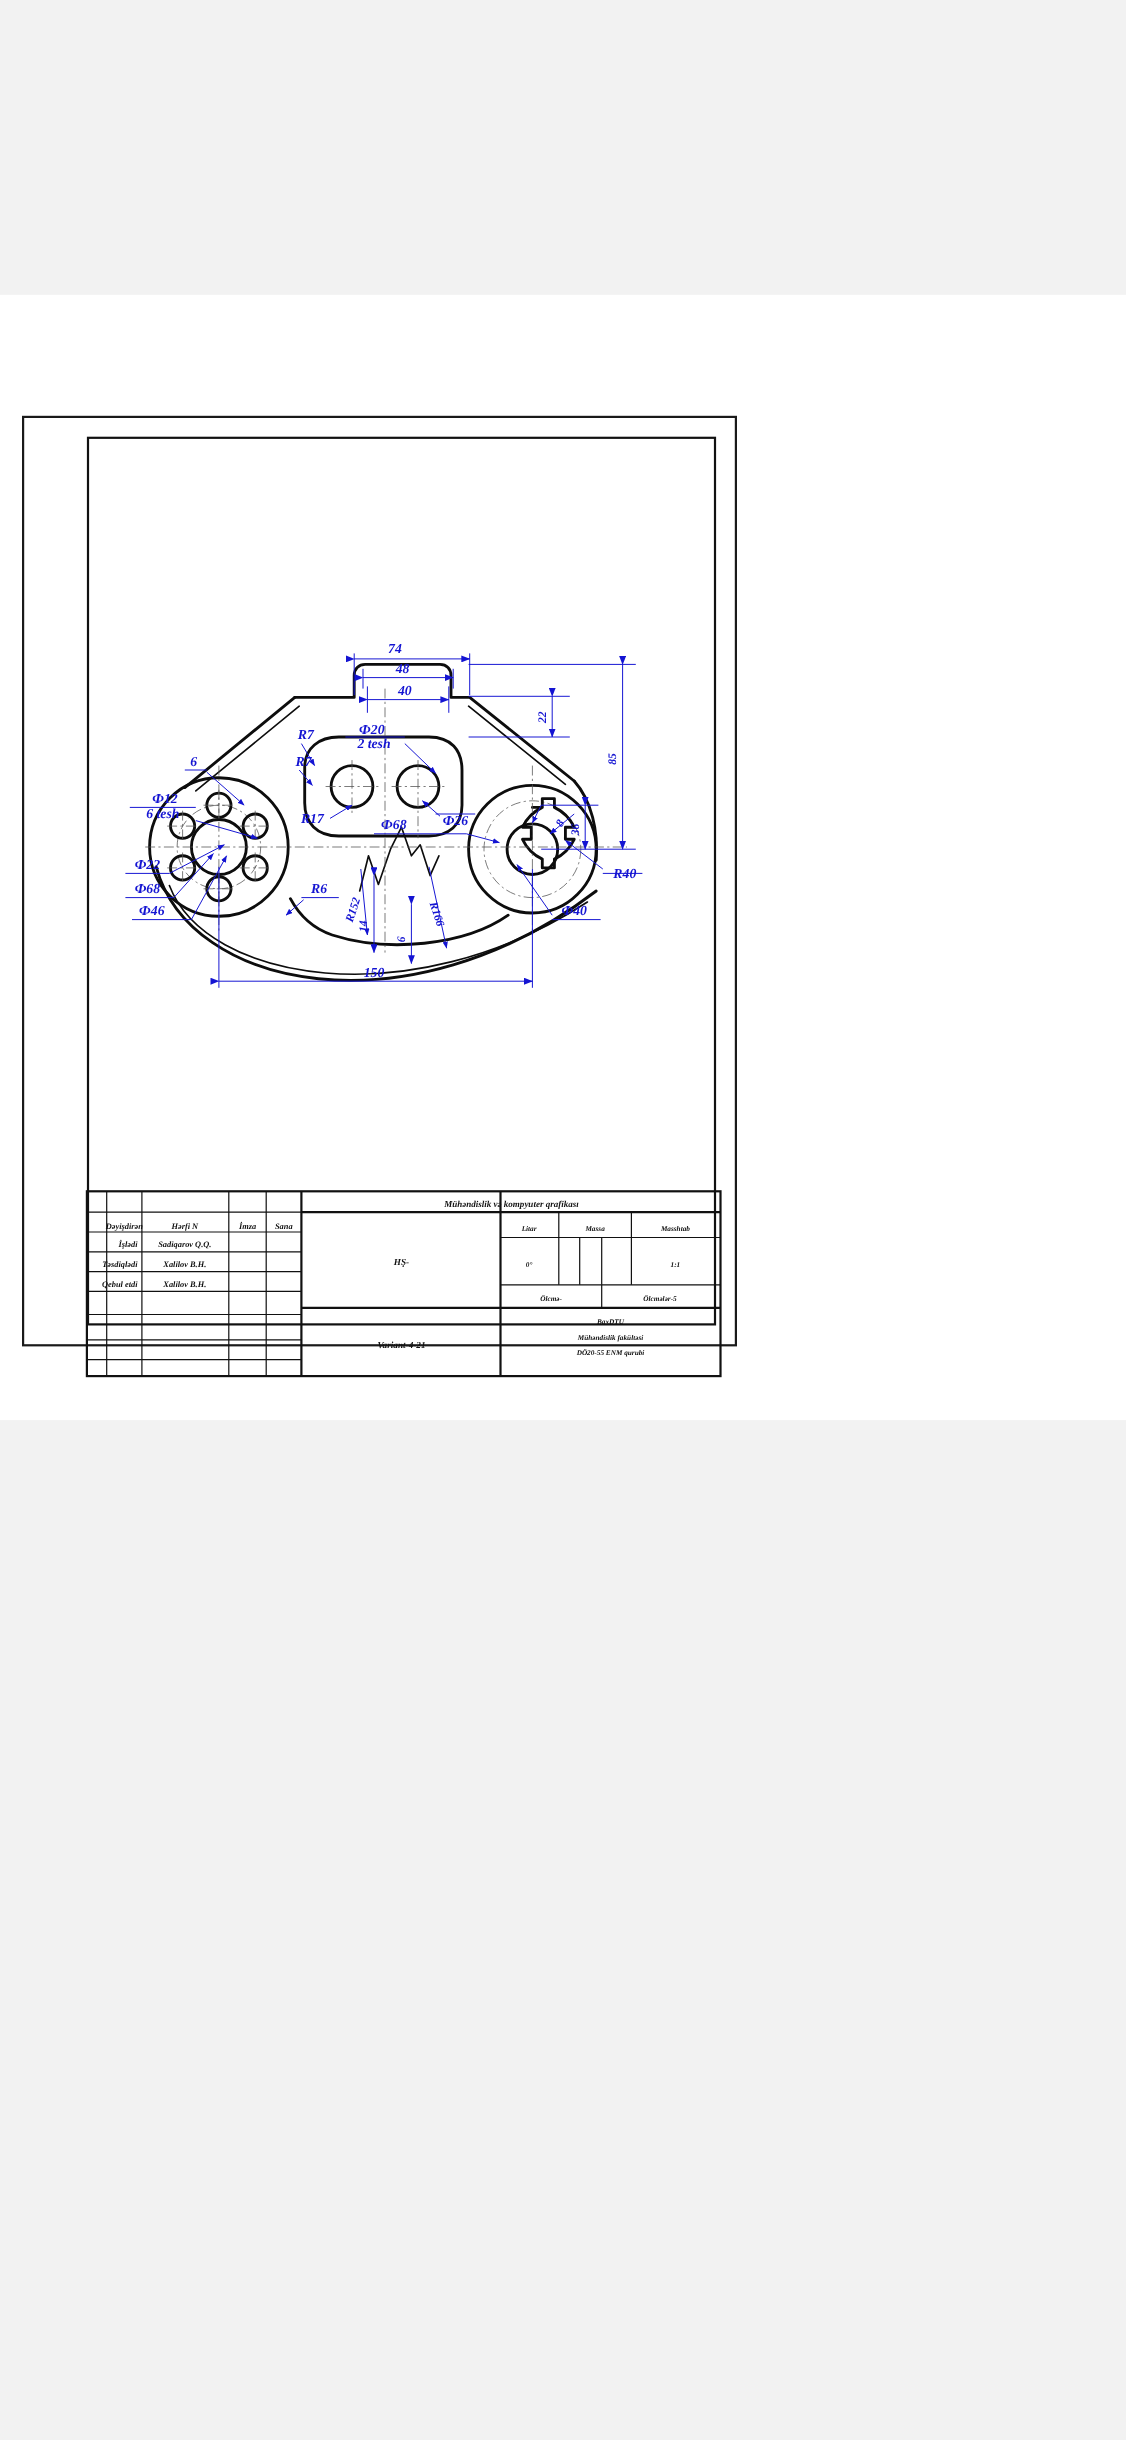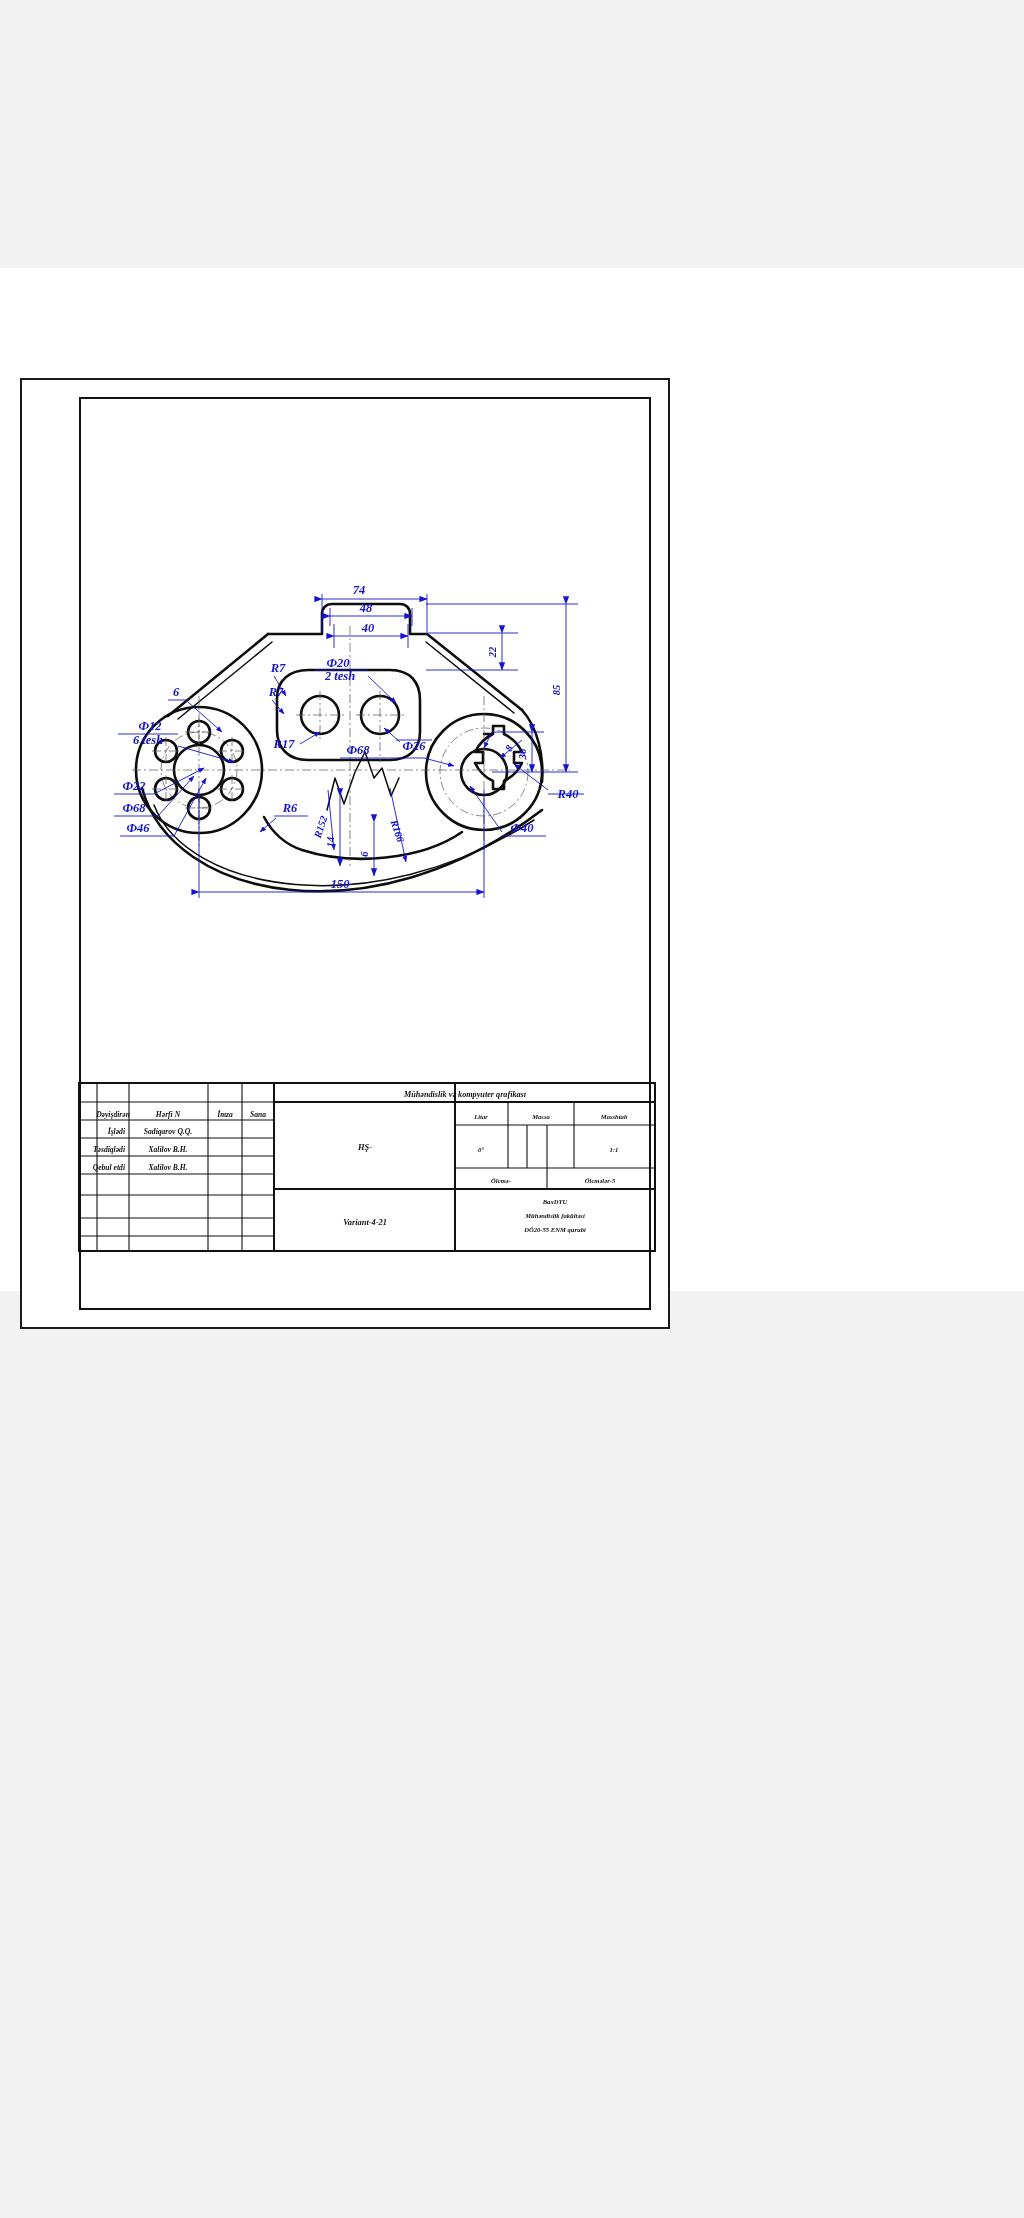--- a/index.html
+++ b/index.html
@@ -10,21 +10,21 @@
     overflow:hidden;
     position:relative;
   }
   
   #band-top{position:absolute;left:0;top:0;width:1024px;height:268px;background:#f2f2f2;}
   #band-bottom{position:absolute;left:0;top:1291px;width:1024px;height:927px;background:#f2f2f2;}
   #white-sheet{position:absolute;left:0;top:268px;width:1024px;height:1024px;background:#ffffff;}
 
   
   #sheet{
-    position:absolute;left:20px;top:378px;width:650px;height:951px;
+    position:absolute;left:20px;top:378px;width:650px;height:846px;
     background:#ffffff;border:2px solid #1a1a1a;box-sizing:border-box;
   }
   #frame{
     position:absolute;left:57px;top:17px;right:17px;bottom:17px;
     border:2px solid #111;box-sizing:border-box;
   }
   #drawing-svg{position:absolute;left:0;top:0;width:650px;height:905px;}
 
   .nm{pointer-events:none;}
 </style>

